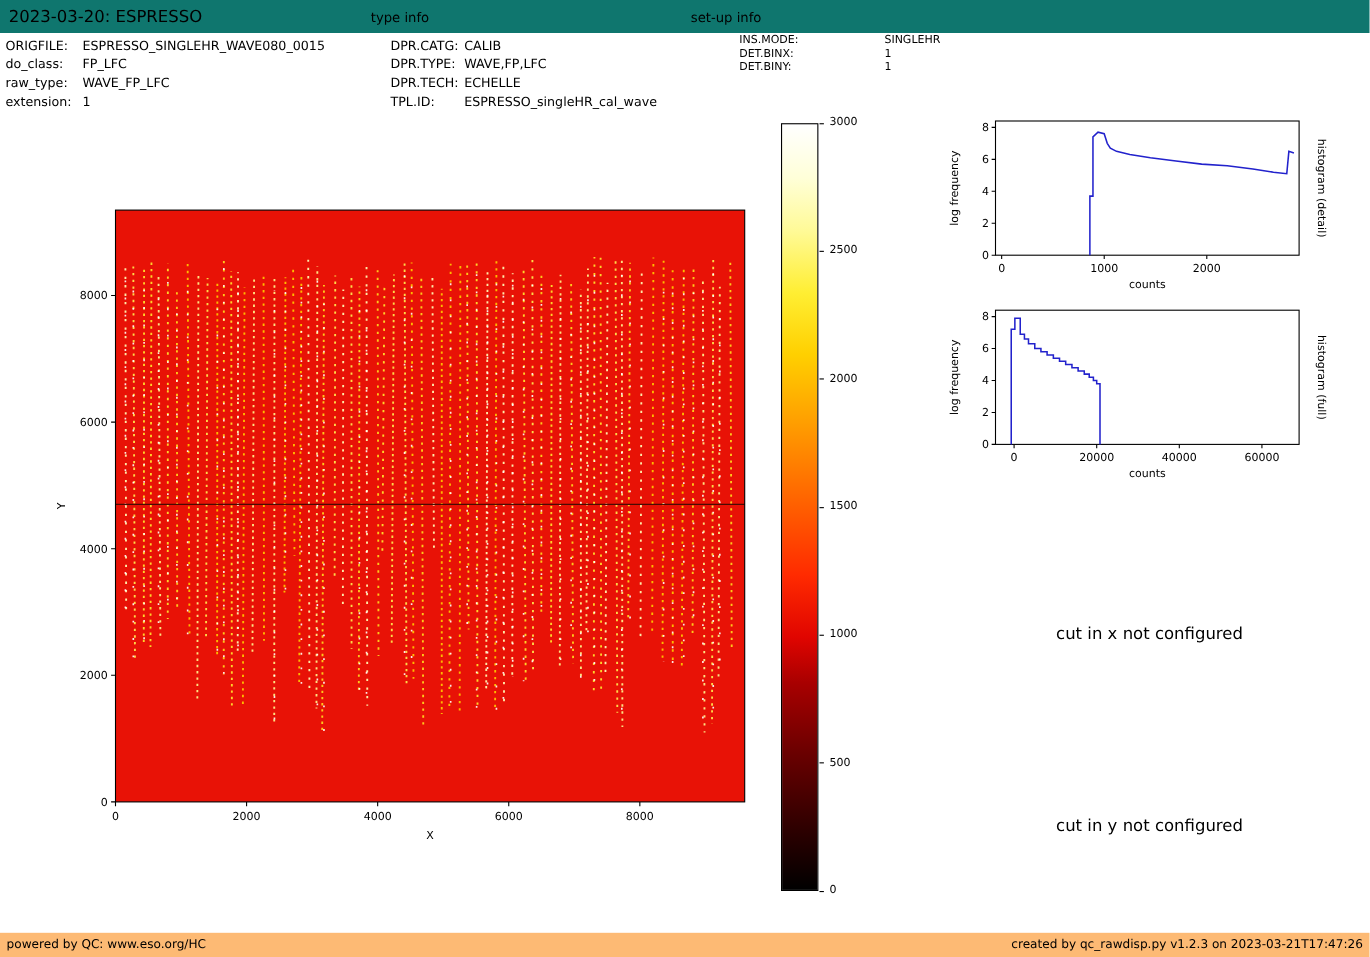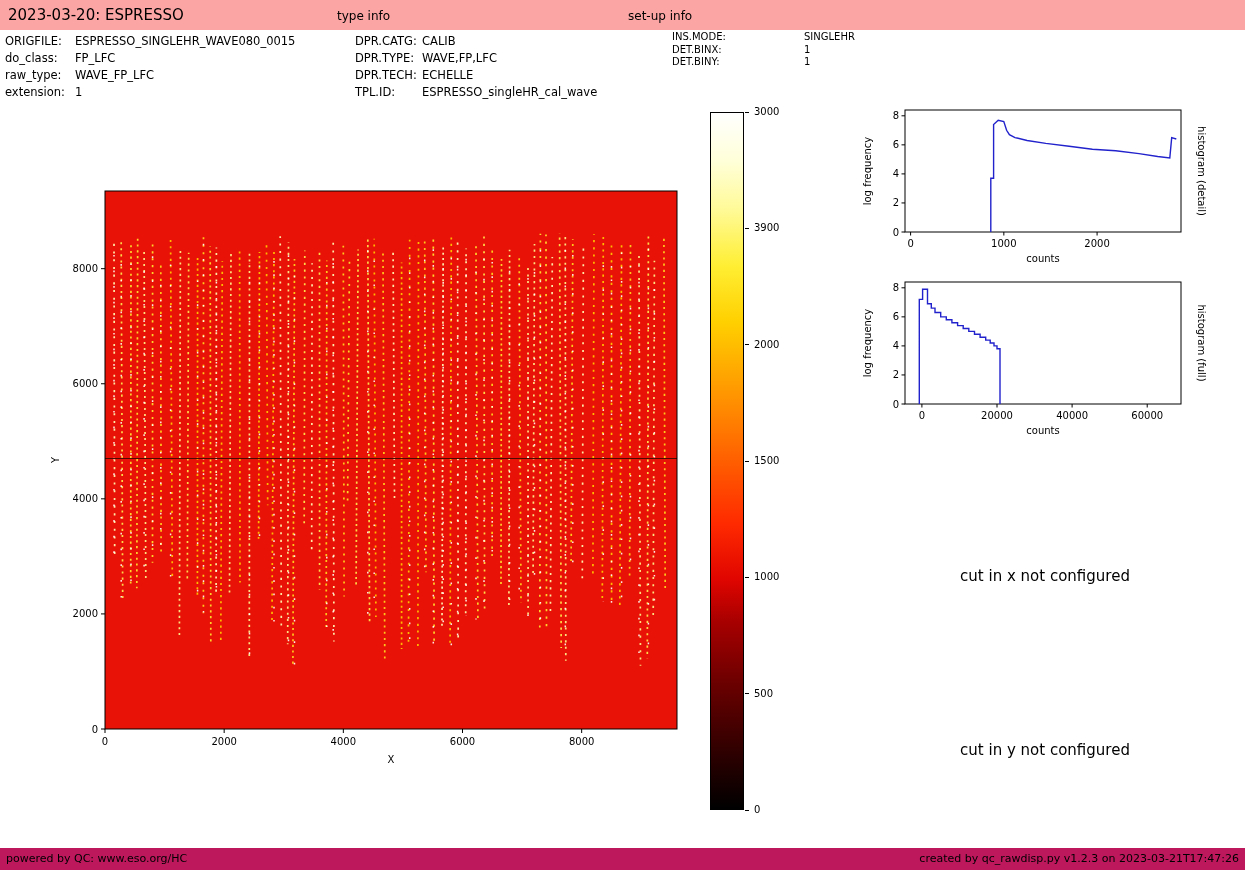--- a/index.html
+++ b/index.html
@@ -1,19 +1,19 @@
 <!DOCTYPE html>
 <html><head>
 <meta charset="utf-8">
 <style>
   *{margin:0;padding:0;box-sizing:border-box;}
   html,body{width:1245px;height:870px;}
   body{position:relative;overflow:hidden;background:#ffffff;color:#000;
        font-family:"DejaVu Sans","Liberation Sans",sans-serif;}
-  .topbar{position:absolute;left:0;top:0;width:100%;height:30px;background:#fca5a5;}
+  .topbar{position:absolute;left:0;top:0;width:100%;height:30px;background:#0f766e;}
   .topbar .title{position:absolute;left:8px;top:6px;font-size:15px;}
   .topbar .sec{position:absolute;top:9px;font-size:12px;}
   .sec-type{left:337px;}
   .sec-setup{left:628px;}
   .infoblock{position:absolute;font-size:11.5px;}
   .infoblock .row{display:flex;line-height:17px;white-space:nowrap;}
   .infoblock .lbl{flex:none;}
   #file-info{left:5px;top:33px;}
   #file-info .lbl{width:70px;}
   #type-info{left:355px;top:33px;}
@@ -28,21 +28,21 @@
   .cb-gradient{position:absolute;left:0;top:0;width:34px;height:698px;border:1px solid #000;
     background:linear-gradient(to top,#000000 0%,#2e0000 8%,#6b0000 18%,#a80000 27%,
       #e00500 33%,#ff2a00 41%,#ff6a00 52%,#ff9e00 61%,#ffd000 70%,#ffee33 78%,
       #fffa96 86%,#ffffd8 93%,#ffffff 100%);}
   #cb-ticks{position:absolute;left:0;top:0;width:100%;height:698px;}
   .cb-tickmark{position:absolute;left:35px;width:4px;height:1px;background:#000;}
   .cb-tick{position:absolute;left:44px;font-size:10px;line-height:12px;}
   .cut-note{position:absolute;width:200px;text-align:center;font-size:15px;}
   #cut-x{left:945px;top:567px;}
   #cut-y{left:945px;top:741px;}
-  .footer{position:absolute;left:0;bottom:0;width:100%;height:22px;background:#be185d;font-size:11px;}
+  .footer{position:absolute;left:0;bottom:0;width:100%;height:22px;background:#fdba74;font-size:11px;}
   .footer .fleft{position:absolute;left:6px;top:4px;}
   .footer .fright{position:absolute;right:6px;top:4px;}
 </style>
 </head>
 <body>
 
 <div class="topbar">
   <span class="title">2023-03-20: ESPRESSO</span>
   <span class="sec sec-type">type info</span>
   <span class="sec sec-setup">set-up info</span>
@@ -248,21 +248,21 @@
       <div class="cb-tick" style="top: 692px;">0</div>
       <div class="cb-tickmark" style="top: 581.167px;"></div>
       <div class="cb-tick" style="top: 575.667px;">500</div>
       <div class="cb-tickmark" style="top: 464.833px;"></div>
       <div class="cb-tick" style="top: 459.333px;">1000</div>
       <div class="cb-tickmark" style="top: 348.5px;"></div>
       <div class="cb-tick" style="top: 343px;">1500</div>
       <div class="cb-tickmark" style="top: 232.167px;"></div>
       <div class="cb-tick" style="top: 226.667px;">2000</div>
       <div class="cb-tickmark" style="top: 115.833px;"></div>
-      <div class="cb-tick" style="top: 110.333px;">3900</div>
+      <div class="cb-tick" style="top: 110.333px;">2500</div>
       <div class="cb-tickmark" style="top: -0.5px;"></div>
       <div class="cb-tick" style="top: -6px;">3000</div>
     </div>
 </div>
 
 <svg id="hist-detail" width="348" height="185">
     <rect x="47" y="12" width="276" height="122" fill="#ffffff" stroke="#000" stroke-width="1"></rect>
     <line x1="52.5945945945946" y1="134" x2="52.5945945945946" y2="137.5" stroke="#000"></line>
     <text x="52.5945945945946" y="149" font-size="10" fill="#000" text-anchor="middle">0</text>
     <line x1="145.83783783783784" y1="134" x2="145.83783783783784" y2="137.5" stroke="#000"></line>

